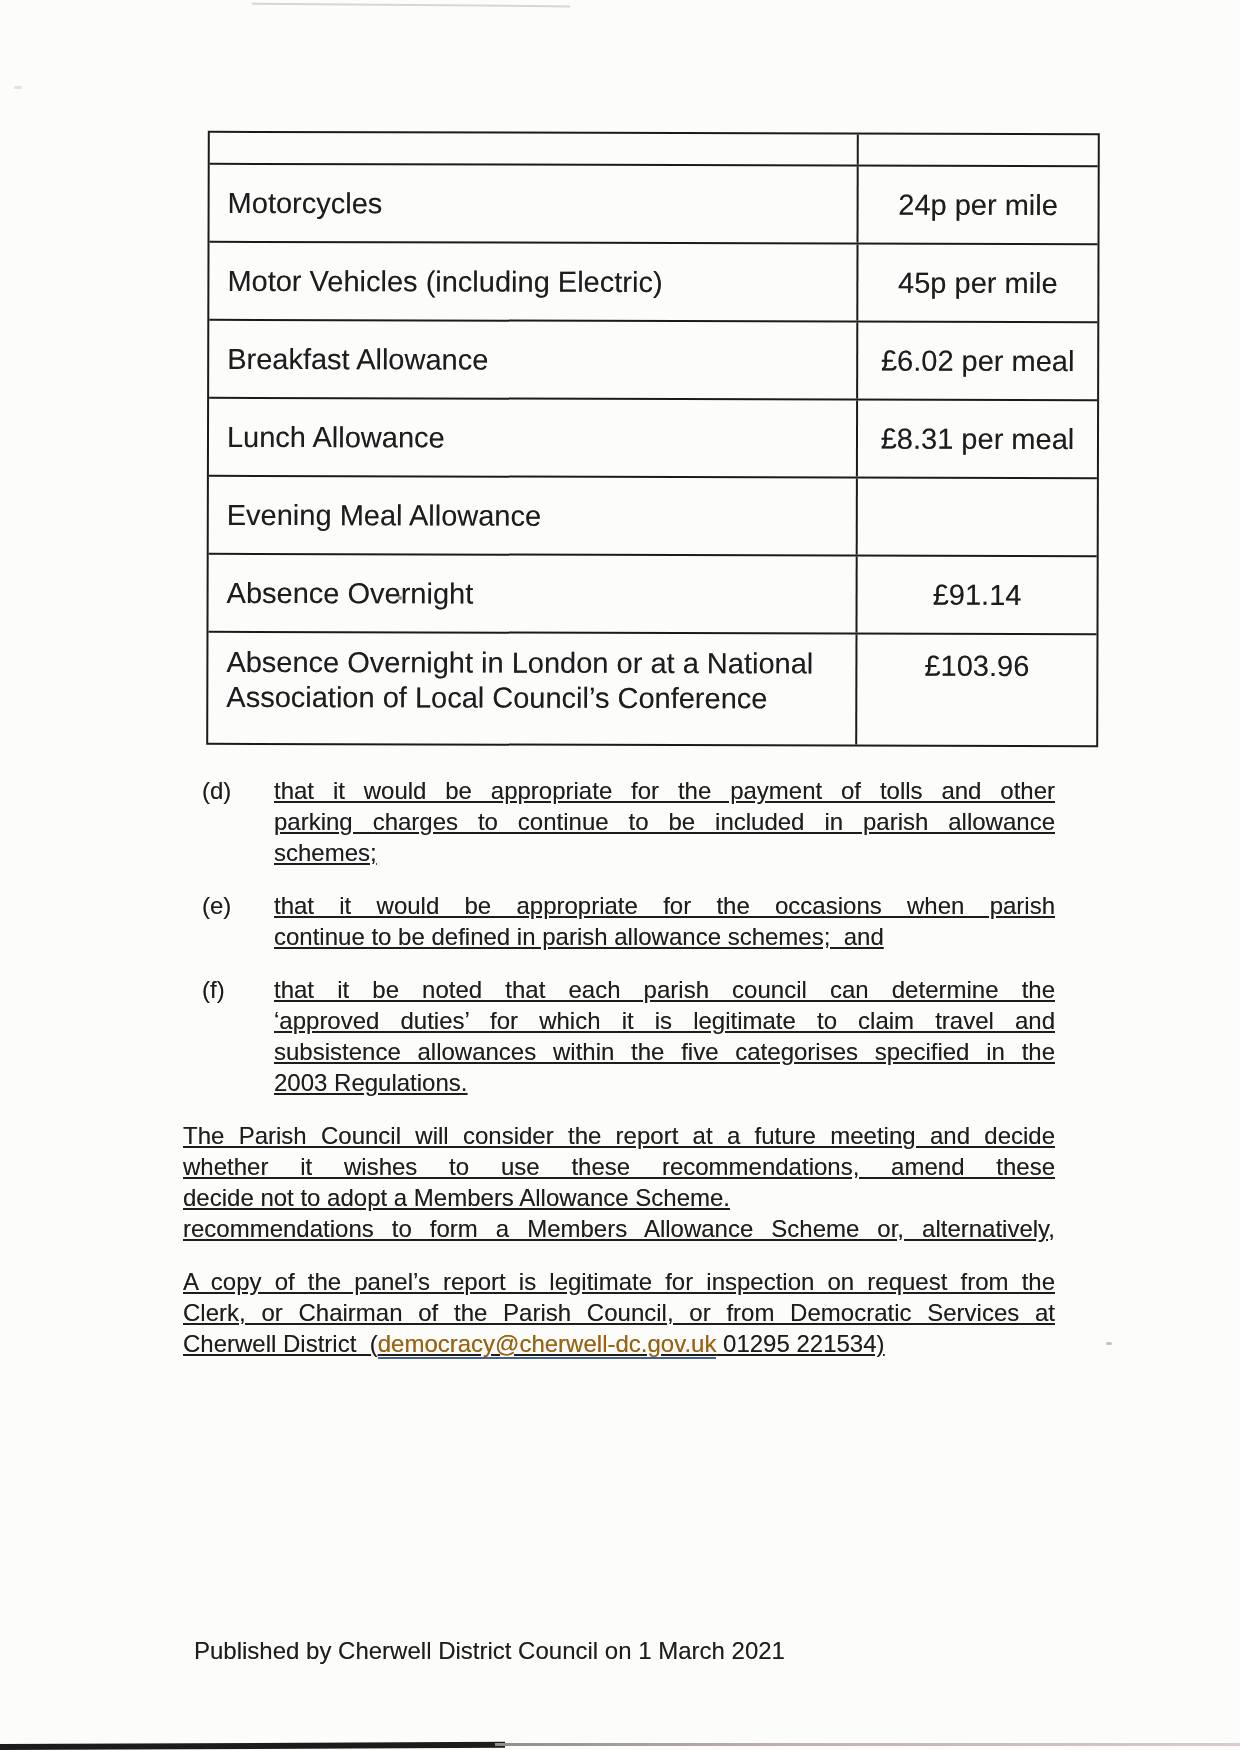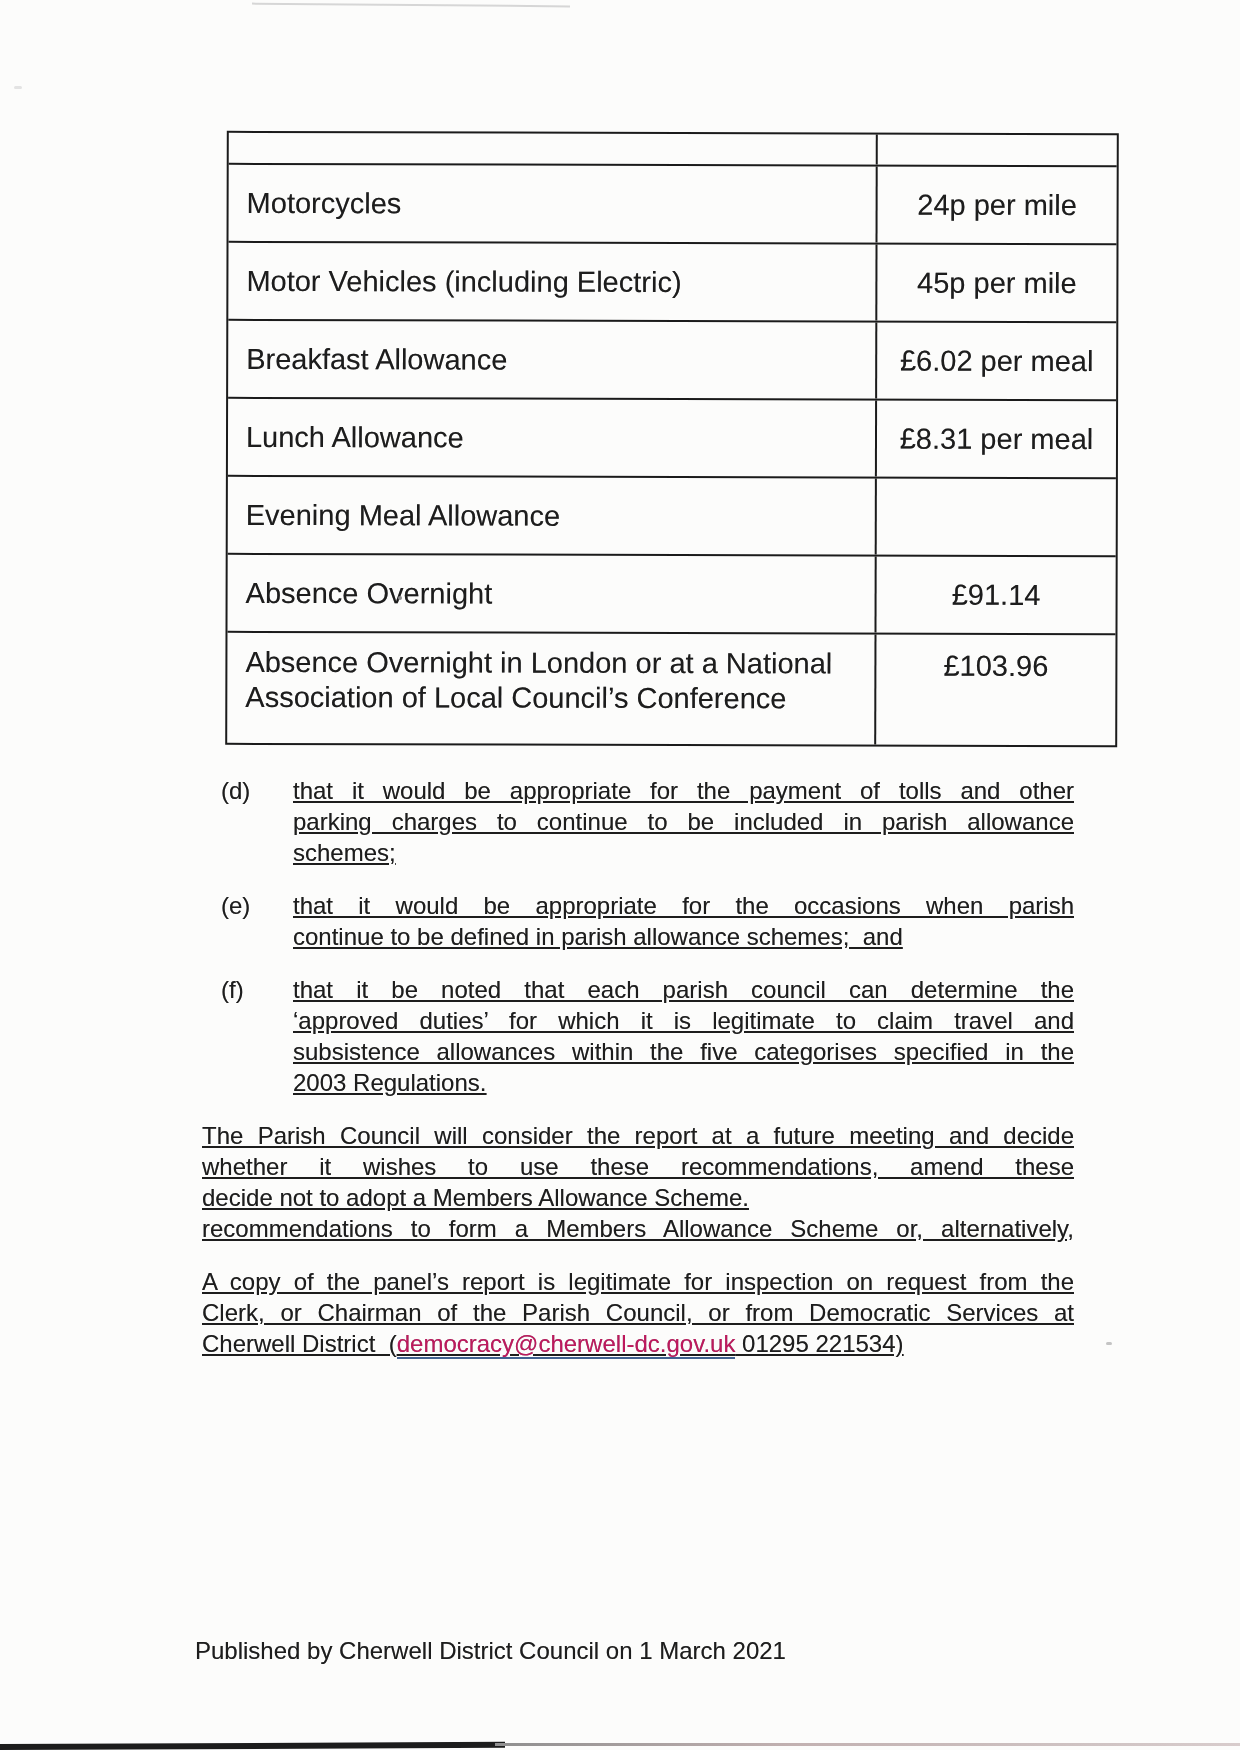--- a/index.html
+++ b/index.html
@@ -8,21 +8,21 @@
     background:#fcfcfb;
     overflow:hidden;
     font-family:"Liberation Sans","DejaVu Sans",sans-serif;
   }
   *{box-sizing:border-box;}
   .page{
     position:relative;width:1240px;height:1750px;
     color:#1d1d1d;
     text-shadow:0 0 0.6px rgba(20,20,20,0.45); 
   }
-  .content{position:absolute;inset:0;margin-left:19px;}
+  .content{position:absolute;inset:0;}
 
   
   .tbl{
     position:absolute;left:207px;top:132px;width:892px;
     border:2px solid #1b1b1b;
     transform:rotate(0.15deg);
     font-size:29px;
   }
   .trow{display:flex;}
   .trow + .trow{border-top:2px solid #1b1b1b;}
@@ -45,27 +45,27 @@
   .body-copy{
     position:absolute;left:183px;top:775px;width:872px;
     font-size:24px;line-height:31px;
   }
   .clause{position:relative;padding-left:91px;margin:0 0 22px 0;}
   .clause-label{position:absolute;left:19px;top:0;line-height:31px;}
   .para{margin:0 0 22px 0;}
   .jl{text-align:justify;text-align-last:justify;text-decoration:underline;}
   .jl.last{text-align-last:left;}
   a.email{
-    color:#be185d;
+    color:#a16207;
     text-decoration:none;
     border-bottom:2px solid #41608f;
     cursor:pointer;
   }
 
-  .footer{position:absolute;left:176px;top:1636px;font-size:24px;line-height:30px;}
+  .footer{position:absolute;left:194px;top:1636px;font-size:24px;line-height:30px;}
 
   
   .artifact{position:absolute;pointer-events:none;}
   .top-squiggle{
     left:252px;top:4px;width:318px;height:3px;
     border-top:2px solid #d6d6d6;
     transform:rotate(0.5deg);
   }
   .edge-mark{left:14px;top:86px;width:8px;height:3px;background:#e3e3e3;border-radius:2px;}
   .speck-a{left:398px;top:596px;width:4px;height:4px;background:#8a8a8a;border-radius:50%;}

